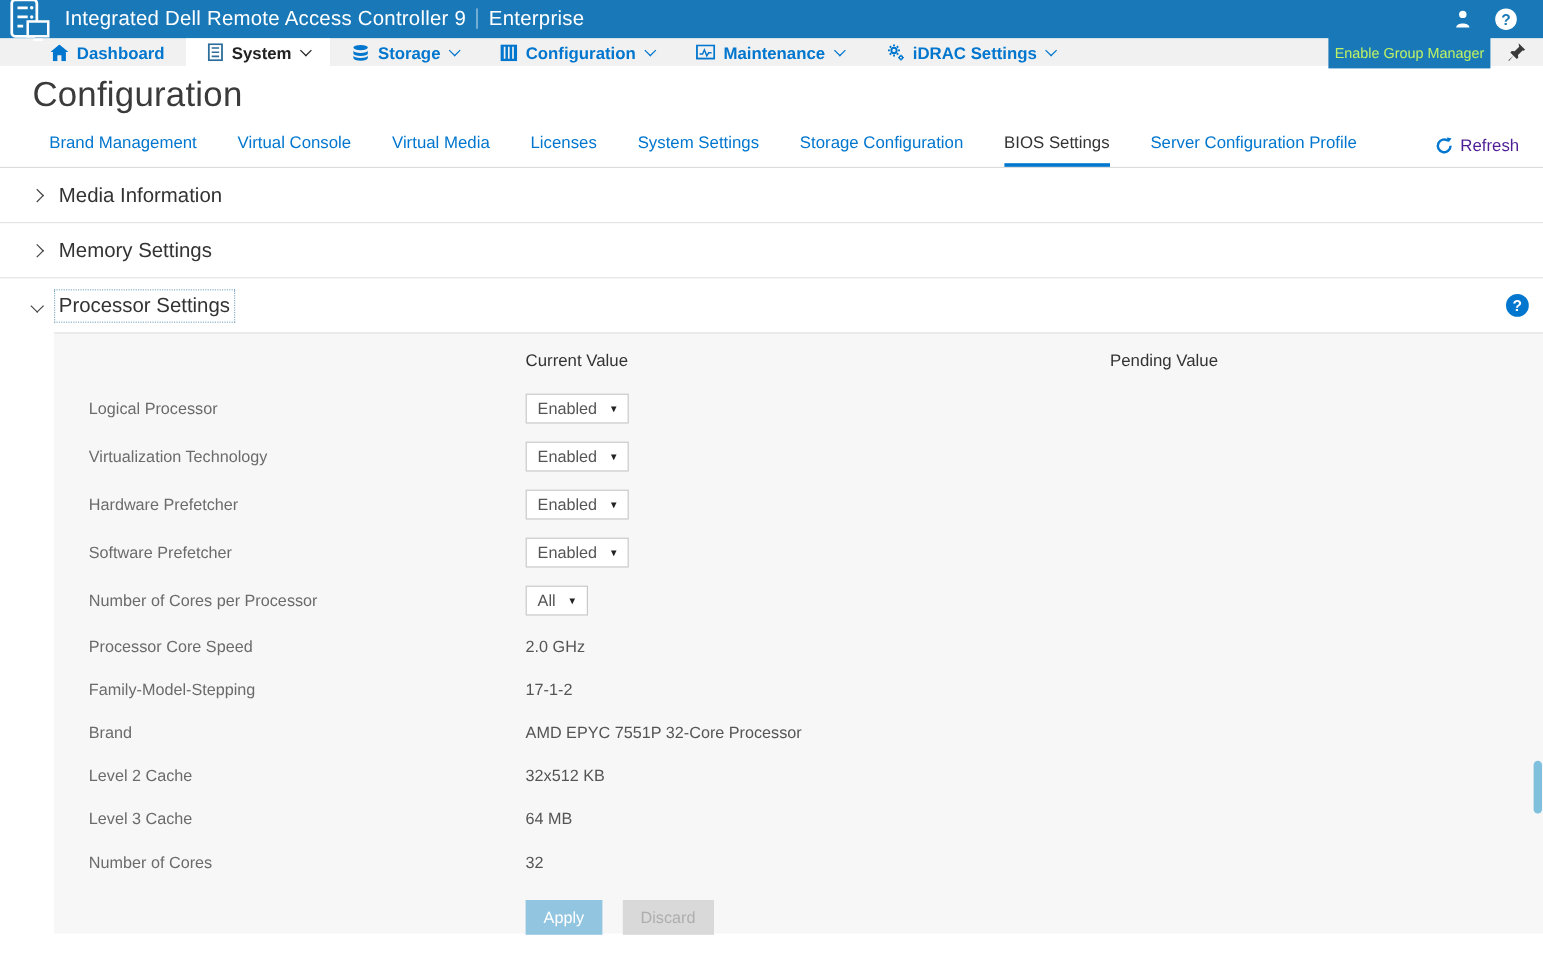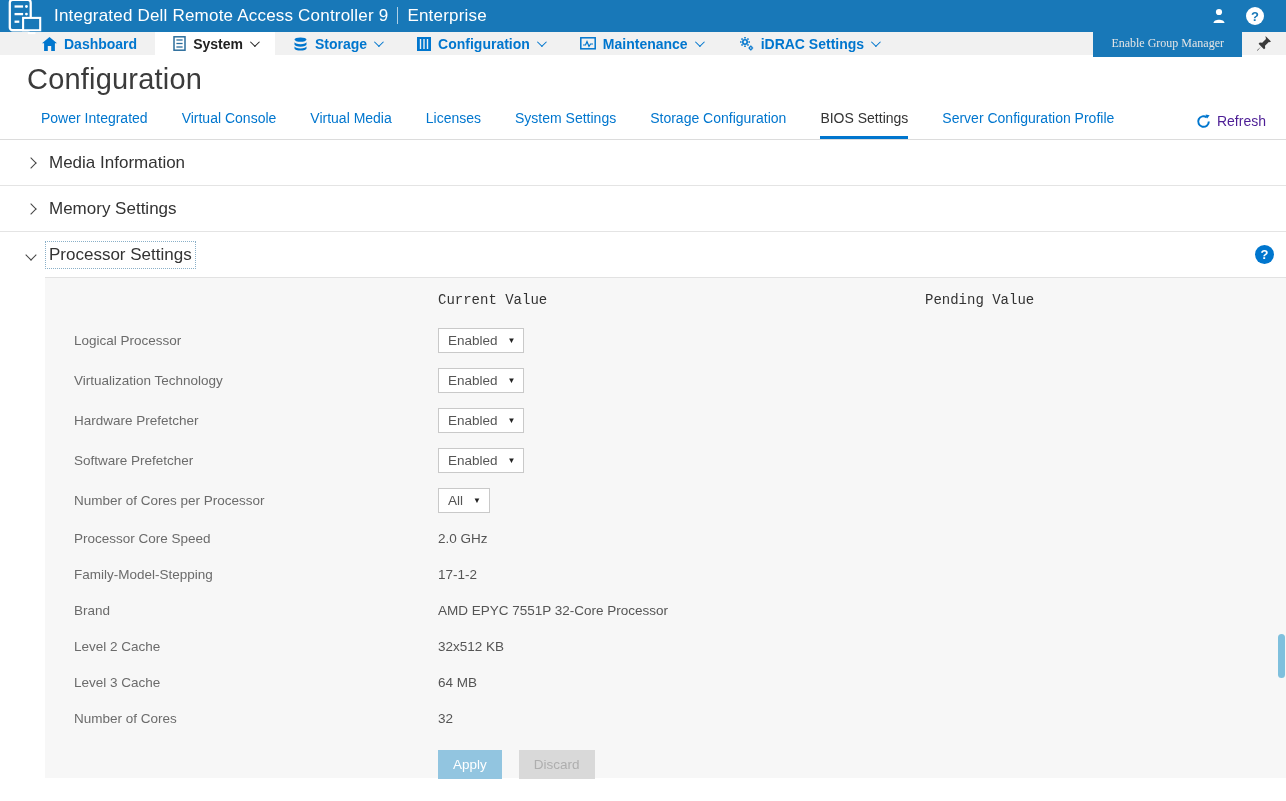--- a/index.html
+++ b/index.html
@@ -19,22 +19,22 @@
 
   
   .navbar { height:23px; background:#f1f1f1; display:flex; align-items:stretch; padding-left:24px; }
   .nav-item { display:flex; align-items:center; gap:7px; padding:0 18px; font-size:14px;
     font-weight:700; color:#0076ce; cursor:pointer; }
   .nav-item.active { background:#fff; color:#222; }
   .nav-item .ic { display:flex; align-items:center; }
   .chev { display:inline-block; width:7px; height:7px; border-right:1.5px solid currentColor;
     border-bottom:1.5px solid currentColor; transform:rotate(45deg) translateY(-2px); }
   .nav-right { margin-left:auto; display:flex; align-items:center; gap:14px; padding-right:14px; }
-  .egm-btn { background:#1878b8; color:#e5e5e5; border:none; font-size:12px; padding:6px 18px;
-    font-family:Liberation Serif, serif; cursor:pointer; }
+  .egm-btn { background:#1878b8; color:#bef264; border:none; font-size:12px; padding:6px 5px;
+    font-family:Liberation Sans, sans-serif; cursor:pointer; }
   .pin svg { display:block; }
 
   
   .page-title { font-size:29px; font-weight:300; color:#3b3b3b; margin:8px 0 6px 27px; letter-spacing:.2px; }
   .tabbar { display:flex; align-items:flex-end; border-bottom:1px solid #dcdcdc; padding:0 20px 0 41px; }
   .tab { font-size:14px; color:#0076ce; padding:8px 0 10px; margin-right:34px; cursor:pointer;
     border-bottom:3px solid transparent; white-space:nowrap; }
   .tab.active { color:#333; border-bottom-color:#0076ce; }
   .refresh { margin-left:auto; display:flex; align-items:flex-end; gap:6px; color:#4c1d95;
     font-size:14px; padding-bottom:10px; cursor:pointer; }
@@ -49,21 +49,21 @@
   .sec-label.focused { outline:1px dotted #8ab0c8; outline-offset:3px; }
   .divider { border-bottom:1px solid #e4e4e4; }
   .sec-help { margin-left:auto; margin-right:12px; width:19px; height:19px; border-radius:50%;
     background:#0076ce; color:#fff; font-size:13px; font-weight:700; display:flex;
     align-items:center; justify-content:center; cursor:pointer; }
 
   
   .panel { margin-left:45px; background:#f7f7f7; border-top:1px solid #e2e2e2;
     height:501px; padding:14px 0 0 29px; position:relative; }
   .pgrid { display:grid; grid-template-columns:364px 487px 1fr; align-items:center; }
-  .col-head { font-size:14px; color:#333; padding-bottom:12px;font-family:Liberation Mono, monospace; }
+  .col-head { font-size:14px; color:#333; padding-bottom:12px; }
   .prow { display:grid; grid-template-columns:364px 487px 1fr; align-items:center; min-height:40px; }
   .prow.static { min-height:36px; }
   .plabel { font-size:13.5px; color:#6b6b6b; }
   .pvalue { font-size:13.5px; color:#555; }
   .selectbox { display:inline-flex; align-items:center; gap:10px; background:#fff;
     border:1px solid #c9c9c9; padding:4px 8px 4px 9px; font-size:13.5px; color:#555; cursor:pointer; }
   .selectbox .caret { font-size:8px; color:#222; }
   .btn-row { margin-top:14px; display:flex; gap:17px; padding-left:364px; }
   .btn { border:none; font-family:inherit; font-size:13.5px; padding:7px 15px; }
   .btn.apply { background:#92c5e0; color:#fff; }
@@ -189,21 +189,21 @@
       <svg width="16" height="18" viewBox="0 0 16 18">
         <path d="M9.5 1 L15 6.5 L13.5 7.2 L12.8 7 L9 10.8 L9.2 13.2 L8 14.2 L5.2 11.4 L1.5 15.8 L1 15.3 L5.2 11.4 L2.6 8.8 L3.8 7.6 L6.2 7.8 L10 4 L9.8 3.2 Z" fill="#3a3a3a"></path>
       </svg>
     </span>
   </div>
 </div>
 
 <div class="page-title">Configuration</div>
 
 <div class="tabbar">
-  <div class="tab">Power Integrated</div>
+  <div class="tab">Brand Management</div>
   <div class="tab">Virtual Console</div>
   <div class="tab">Virtual Media</div>
   <div class="tab">Licenses</div>
   <div class="tab">System Settings</div>
   <div class="tab">Storage Configuration</div>
   <div class="tab active">BIOS Settings</div>
   <div class="tab">Server Configuration Profile</div>
   <div class="refresh">
     <svg width="15" height="15" viewBox="0 0 15 15">
       <path d="M12.8 7.5 A5.3 5.3 0 1 1 10.8 3.4" fill="none" stroke="#0076ce" stroke-width="2"></path>

